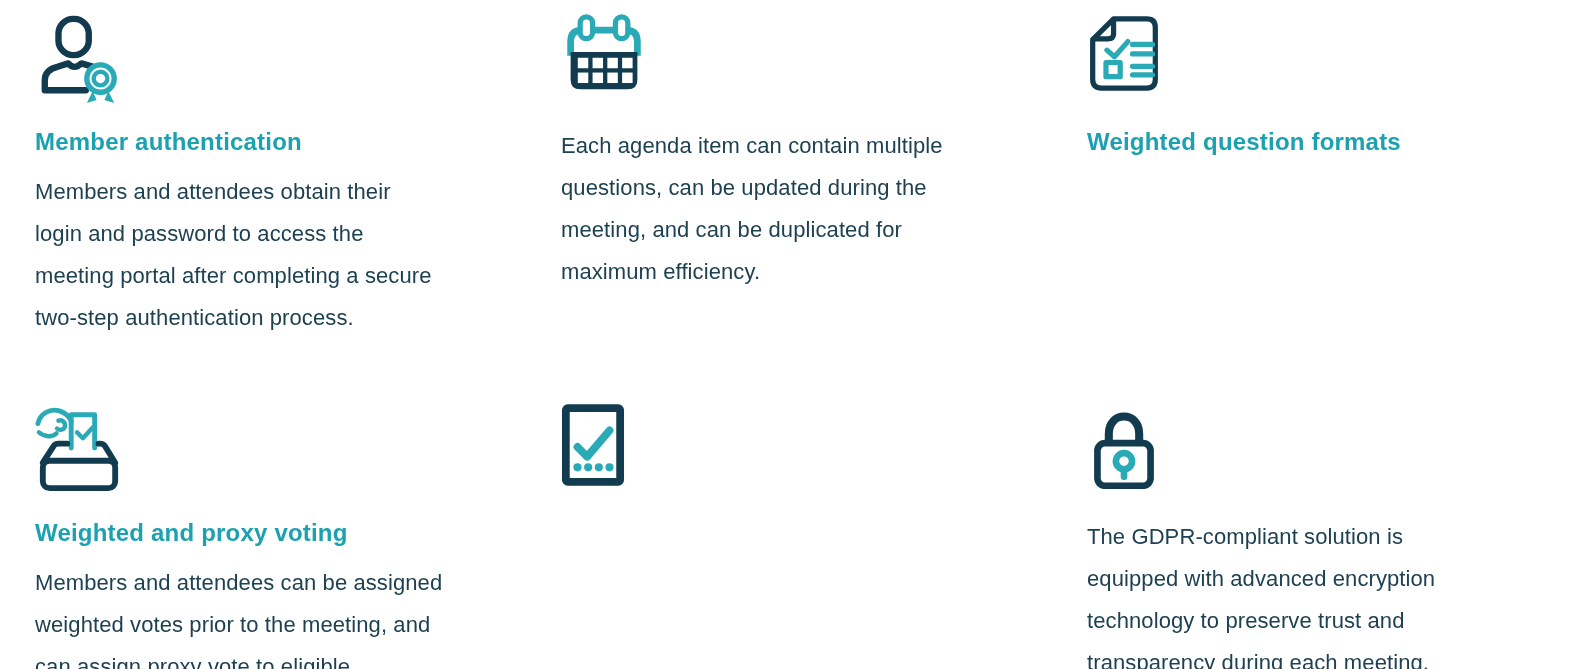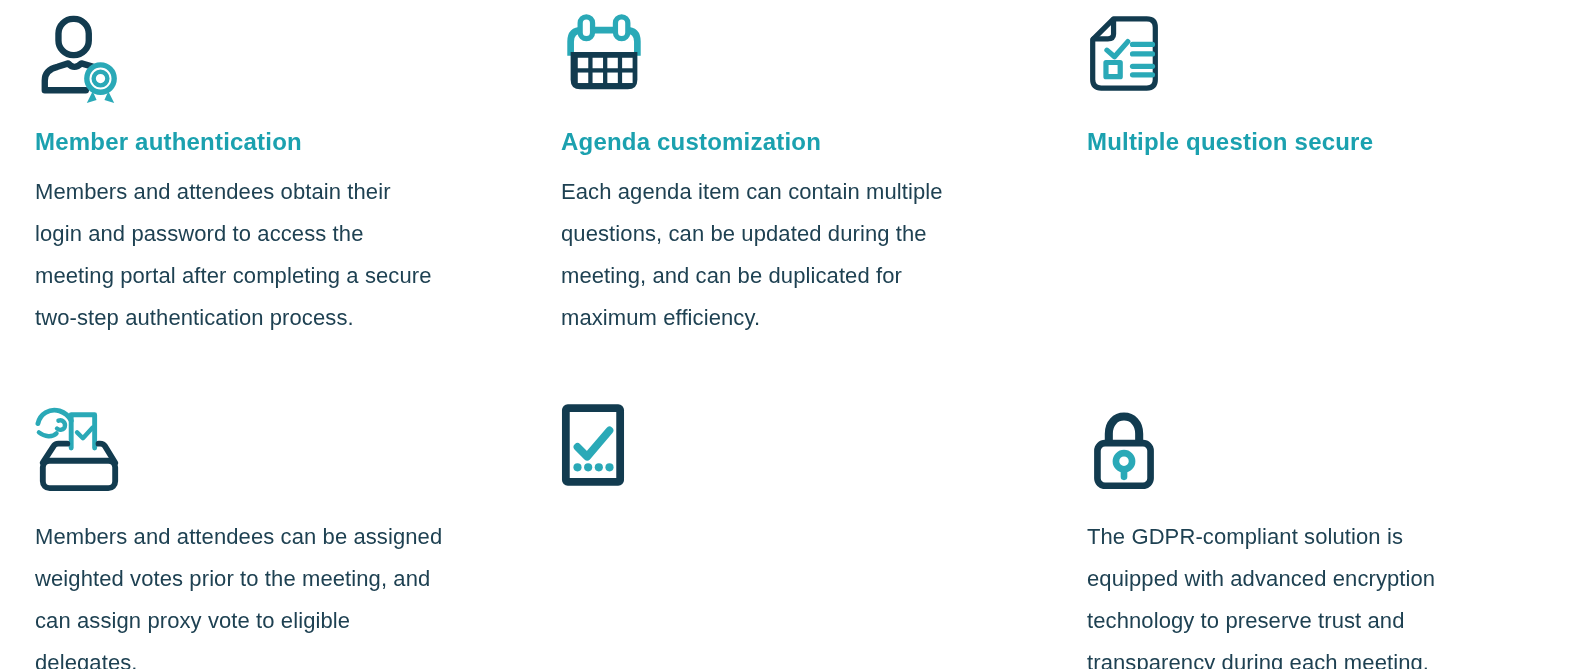--- a/index.html
+++ b/index.html
@@ -79,21 +79,20 @@
           <rect x="64" y="48" width="11" height="11"></rect>
           <rect x="17.5" y="63.5" width="11" height="11"></rect>
           <rect x="33" y="63.5" width="11" height="11"></rect>
           <rect x="48.5" y="63.5" width="11" height="11"></rect>
           <rect x="64" y="63.5" width="11" height="11"></rect>
         </g>
         <rect x="20" y="5" width="13" height="23" rx="6.5" fill="#ffffff" stroke="#2aa9b7" stroke-width="5.5"></rect>
         <rect x="57" y="5" width="13" height="23" rx="6.5" fill="#ffffff" stroke="#2aa9b7" stroke-width="5.5"></rect>
       </svg>
     </div>
-    <h3 class="feature-title">Agenda customization</h3>
     <p class="feature-desc">Each agenda item can contain multiple
 questions, can be updated during the
 meeting, and can be duplicated for
 maximum efficiency.</p>
   </div>
 
   <div class="feature-card">
     <div class="icon-box">
       <svg width="74" height="82" viewBox="0 0 78 86">
         <g fill="none" stroke="#123b4f" stroke-width="5.5" stroke-linecap="round" stroke-linejoin="round">
@@ -103,40 +102,41 @@
         <g fill="none" stroke="#2aa9b7" stroke-width="5.5" stroke-linecap="round" stroke-linejoin="round">
           <path d="M21,40 L29,47 L43,31"></path>
           <line x1="48" y1="34" x2="69" y2="34"></line>
           <line x1="48" y1="44" x2="69" y2="44"></line>
           <rect x="20" y="53" width="15" height="15"></rect>
           <line x1="48" y1="57" x2="69" y2="57"></line>
           <line x1="48" y1="66" x2="69" y2="66"></line>
         </g>
       </svg>
     </div>
-    <h3 class="feature-title">Multiple question secure</h3>
+    <h3 class="feature-title">Weighted question formats</h3>
   </div>
 
   <div class="feature-card">
     <div class="icon-box">
       <svg width="88" height="94" viewBox="0 0 90 96">
         <g fill="none" stroke="#2aa9b7" stroke-linecap="round" stroke-linejoin="round">
           <path d="M37,46 V12 H61 V46" stroke-width="5"></path>
           <path d="M43,30 L49,36 L59,25" stroke-width="4.5"></path>
           <path d="M3,21 C5,11 15,5 25,8 C31,10 35,14 37,18" stroke-width="5"></path>
           <path d="M4,30 C10,35 18,35 22,31" stroke-width="4.5"></path>
           <path d="M24,18 C28,16.5 31.5,20 30.5,24 C29.5,27.5 25,28.5 22.5,26" stroke-width="4.5"></path>
         </g>
         <g fill="none" stroke="#123b4f" stroke-width="6" stroke-linecap="round" stroke-linejoin="round">
           <path d="M8,61 L19,44 Q20.5,41.5 24,41.5 H33"></path>
           <path d="M65,41.5 H66.5 Q70,41.5 71.5,44 L82,61"></path>
           <rect x="8" y="59" width="74" height="28" rx="7"></rect>
         </g>
       </svg>
     </div>
+    <h3 class="feature-title">Weighted and proxy voting</h3>
     <p class="feature-desc">Members and attendees can be assigned
 weighted votes prior to the meeting, and
 can assign proxy vote to eligible
 delegates.</p>
   </div>
 
   <div class="feature-card">
     <div class="icon-box">
       <svg width="64" height="84" viewBox="0 0 66 86">
         <rect x="5" y="5" width="56" height="76" rx="2" fill="none" stroke="#123b4f" stroke-width="8"></rect>

